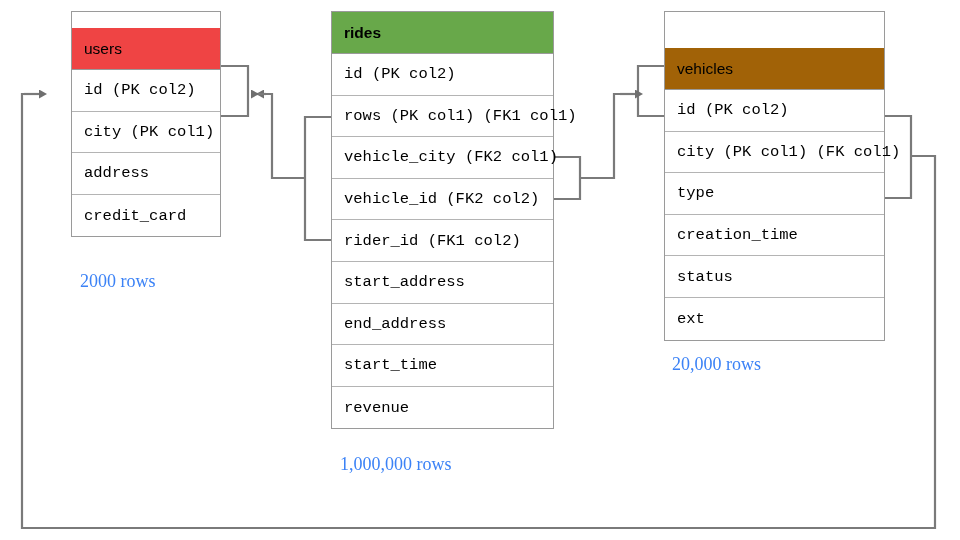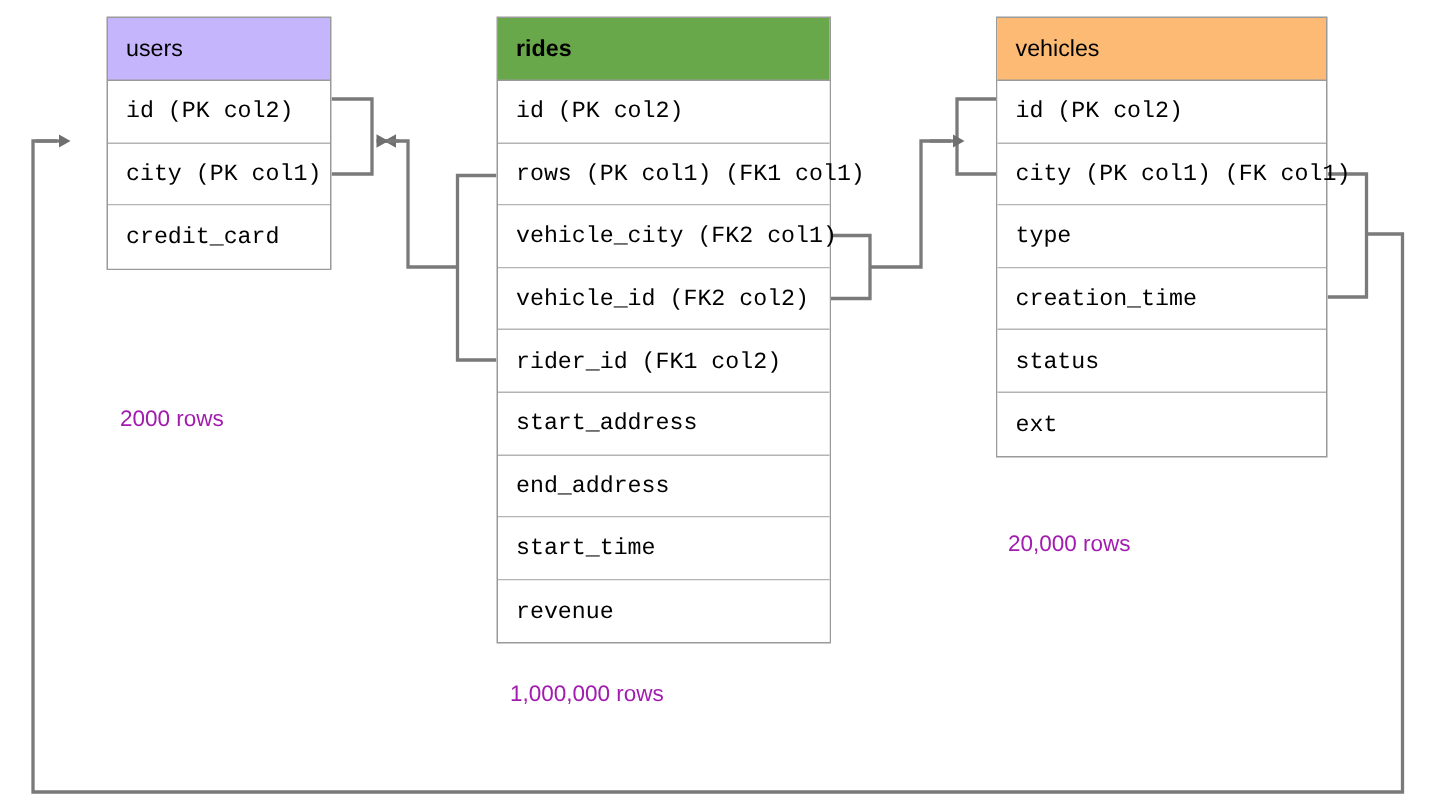--- a/index.html
+++ b/index.html
@@ -55,24 +55,25 @@
     border-bottom: 1px solid #b4b4b4;
     background: #ffffff;
     white-space: nowrap;
     font-family: Liberation Mono, monospace;
   }
   .tbl-row.last {
     border-bottom: none;
   }
   .rowcount {
     position: absolute;
-    font-size: 15px;
-    color: #a21caf;
+    font-size: 18px;
+    color: #3b82f6;
     z-index: 2;
     white-space: nowrap;
+    font-family: Liberation Serif, serif;
   }
 </style>
 </head>
 <body>
 
 <div id="canvas">
 
   <svg id="connectors" viewBox="0 0 960 540" width="960" height="540">
     <defs>
       <marker id="arrowL" markerWidth="9" markerHeight="9" refX="8" refY="4.5" orient="auto-start-reverse" markerUnits="userSpaceOnUse">
@@ -111,25 +112,26 @@
         <path d="M885,116 L911,116 L911,198 L885,198"></path>
 
         <path d="M911,156 L935,156 L935,528 L22,528 L22,94 L38,94"></path>
       </g>
       <path d="M24,94 L40,94" stroke="#7a7a7a" stroke-width="2.2" marker-end="url(#arrowR)" fill="none"></path>
 
     </g>
   </svg>
 
   <div class="table-box" style="left:71px; top:11px; width:150px;">
-    <div class="tbl-header" style="background:#c4b5fd;">
+    <div class="tbl-header" style="background:#ef4444;margin-top:16px;">
       <span>users</span>
     </div>
     <div class="tbl-row">id (PK col2)</div>
     <div class="tbl-row">city (PK col1)</div>
+    <div class="tbl-row">address</div>
     <div class="tbl-row last">credit_card</div>
   </div>
   <div class="rowcount" style="left:80px; top:271px;">2000 rows</div>
 
   <div class="table-box" style="left:331px; top:11px; width:223px;">
     <div class="tbl-header" style="background:#68a84a;font-weight:bold;">
       <span>rides</span>
     </div>
     <div class="tbl-row">id (PK col2)</div>
     <div class="tbl-row">rows (PK col1) (FK1 col1)</div>
@@ -137,21 +139,21 @@
     <div class="tbl-row">vehicle_id (FK2 col2)</div>
     <div class="tbl-row">rider_id (FK1 col2)</div>
     <div class="tbl-row">start_address</div>
     <div class="tbl-row">end_address</div>
     <div class="tbl-row">start_time</div>
     <div class="tbl-row last">revenue</div>
   </div>
   <div class="rowcount" style="left:340px; top:454px;">1,000,000 rows</div>
 
   <div class="table-box" style="left:664px; top:11px; width:221px;">
-    <div class="tbl-header" style="background:#fdba74;">
+    <div class="tbl-header" style="background:#a16207;margin-top:36px;">
       <span>vehicles</span>
     </div>
     <div class="tbl-row">id (PK col2)</div>
     <div class="tbl-row">city (PK col1) (FK col1)</div>
     <div class="tbl-row">type</div>
     <div class="tbl-row">creation_time</div>
     <div class="tbl-row">status</div>
     <div class="tbl-row last">ext</div>
   </div>
   <div class="rowcount" style="left:672px; top:354px;">20,000 rows</div>

